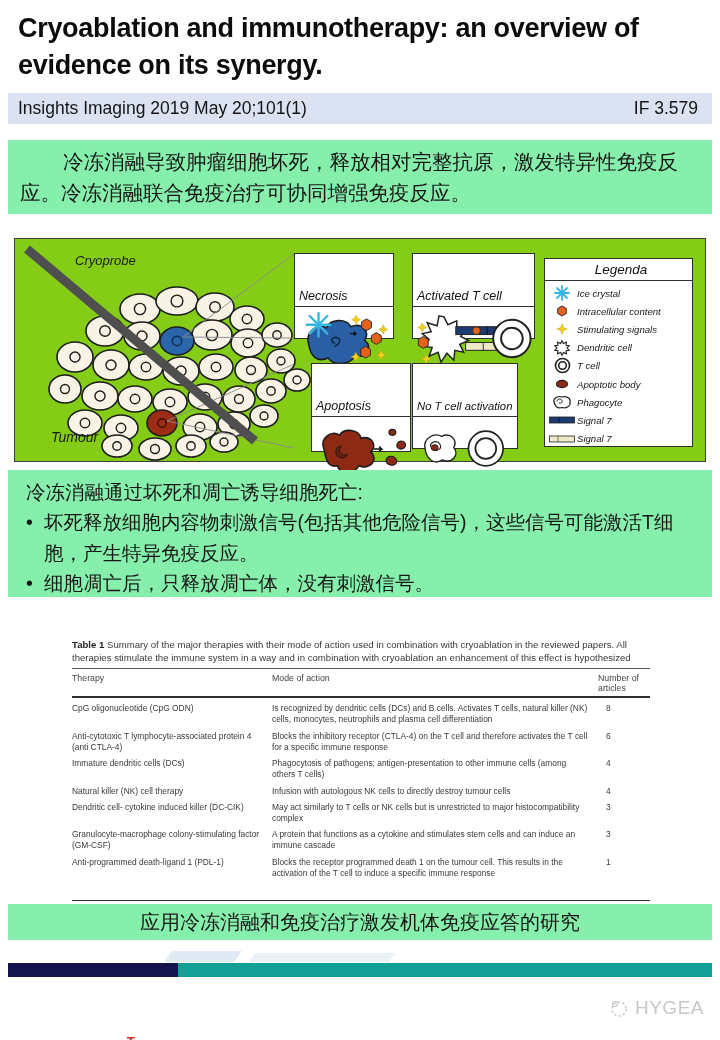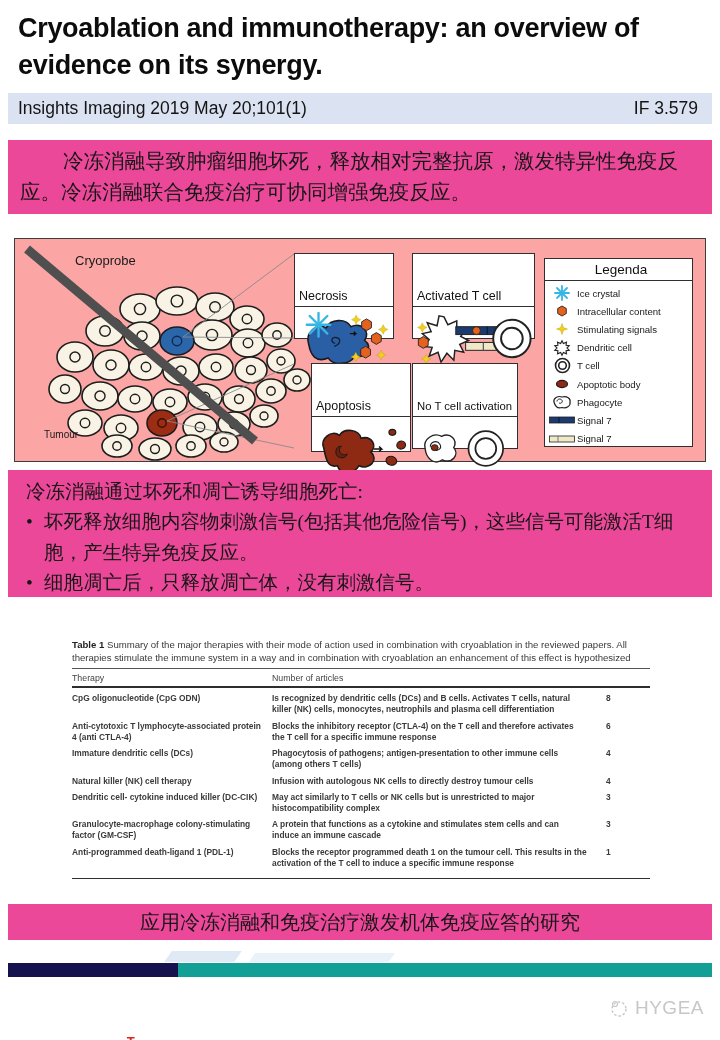--- a/index.html
+++ b/index.html
@@ -14,40 +14,40 @@
     position:absolute; left:18px; top:10px; width:692px;
     font-size:27px; font-weight:bold; line-height:1.38; letter-spacing:-0.3px; color:#0c0c0c;
   }
   .journal-bar {
     position:absolute; left:8px; top:93px; width:704px; height:31px;
     background:#dbe2f2; display:flex; align-items:center; justify-content:space-between;
     padding:0 14px 0 10px; font-size:17.5px; color:#141414;
   }
   
   .cnbox {
-    position:absolute; background:#ec4899; color:#161616;
-    font-family:Liberation Serif, serif;
+    position:absolute; background:#86efac; color:#161616;
+    font-family:Liberation Sans, sans-serif;
   }
   .intro-box { left:8px; top:140px; width:704px; height:74px; padding:6px 12px 0 12px;
     font-size:20.5px; line-height:1.52; }
   .intro-box p { text-indent:2.1em; }
   .mech-box { left:8px; top:470px; width:704px; height:127px; padding:7px 12px 0 18px;
     font-size:19.5px; line-height:1.56; }
   .mech-box .bullet { display:flex; }
   .mech-box .bullet .dot { width:18px; flex:0 0 18px; }
   .conclusion-bar { left:8px; top:904px; width:704px; height:36px;
     display:flex; align-items:center; justify-content:center; font-size:20px; }
   
   .figure {
     position:absolute; left:14px; top:238px; width:692px; height:224px;
-    border:1px solid #3c3c3c; background:#fca5a5;
+    border:1px solid #3c3c3c; background:#84cc16;font-style:italic;
   }
   .fig-label { position:absolute; color:#1a1a1a; font-family:"Liberation Sans",sans-serif; }
   .cryoprobe-label { left:60px; top:14px; font-size:13px; }
-  .tumour-label { left:29px; top:190px; font-size:10px; }
+  .tumour-label { left:36px; top:190px; font-size:14px; }
   .tumour-svg { position:absolute; left:0; top:0; width:692px; height:224px; }
   .panel {
     position:absolute; border:1.2px solid #2f2f2f; background:#fff;
   }
   .panel .phead {
     height:21px; border-bottom:1px solid #2f2f2f; font-size:12.5px; line-height:20px;
     padding-left:4px; color:#111; white-space:nowrap; overflow:hidden;margin-top:32px;
   }
   .panel .pbody { position:relative; height:calc(100% - 21px); }
   .panel .pbody svg { position:absolute; left:0; top:0; width:100%; height:100%; }
@@ -71,21 +71,21 @@
     position:absolute; left:72px; top:638px; width:578px;
     font-family:"Liberation Sans", sans-serif; color:#3a3a3a;
   }
   .tcaption { font-size:9.6px; line-height:1.38; color:#3a3a3a;
     padding-bottom:4px; border-bottom:1px solid #555; }
   .tcaption b { color:#222; }
   .thead {
     display:grid; grid-template-columns:190px 1fr 52px; column-gap:10px;
     padding:4px 0 3px 0; border-bottom:2px solid #2e2e2e; font-size:8.8px; color:#444;
   }
-  .tbody { padding-top:5px; border-bottom:1.5px solid #2e2e2e; padding-bottom:4px;font-weight:bold; }
+  .tbody { padding-top:5px; border-bottom:1.5px solid #2e2e2e; padding-bottom:16px; }
   .trow {
     display:grid; grid-template-columns:190px 1fr 52px; column-gap:10px;
     font-size:8.4px; line-height:1.3; margin-bottom:5.5px; color:#3a3a3a;
   }
   .trow .num { padding-left:8px; }
   
   .streak { position:absolute; background:#dfeaf5; transform:skewX(-35deg); }
   .footer-bar-navy { position:absolute; left:8px;  top:963px; width:170px; height:14px; background:#16124e; }
   .footer-bar-teal { position:absolute; left:178px; top:963px; width:534px; height:14px; background:#12a096; }
   .brand {
@@ -447,20 +447,21 @@
     </div>
   </div>
 
   <div class="paper-table">
     <div class="tcaption">
       <b>Table 1</b>
       <span>Summary of the major therapies with their mode of action used in combination with cryoablation in the reviewed papers. All therapies stimulate the immune system in a way and in combination with cryoablation an enhancement of this effect is hypothesized</span>
     </div>
     <div class="thead">
       <div>Therapy</div>
+      <div>Mode of action</div>
       <div class="num">Number of articles</div>
     </div>
     <div class="tbody">
         <div class="trow">
       <div>CpG oligonucleotide (CpG ODN)</div>
       <div>Is recognized by dendritic cells (DCs) and B cells. Activates T cells, natural killer (NK) cells, monocytes, neutrophils and plasma cell differentiation</div>
       <div class="num">8</div>
     </div>
         <div class="trow">
       <div>Anti-cytotoxic T lymphocyte-associated protein 4 (anti CTLA-4)</div>

